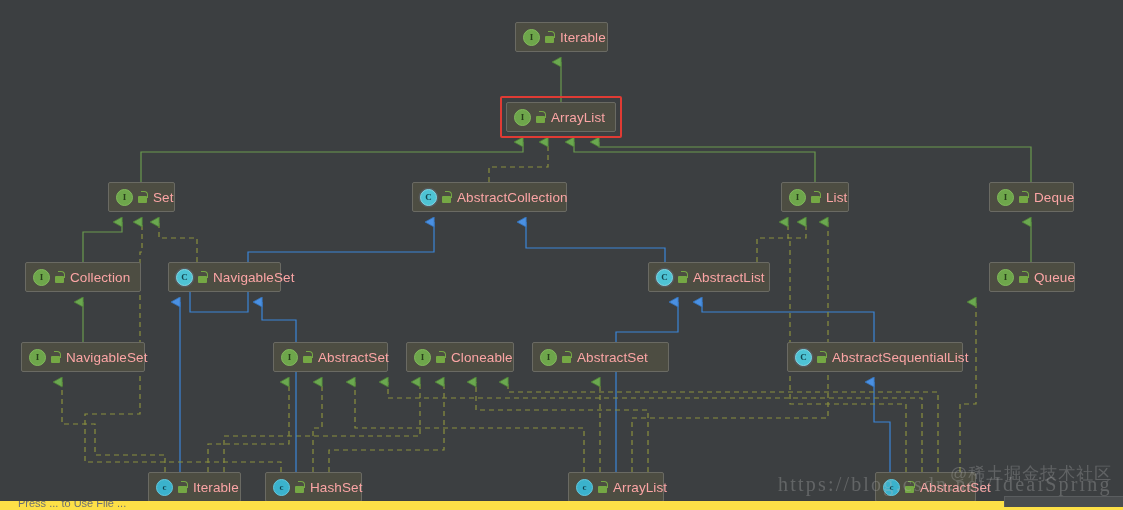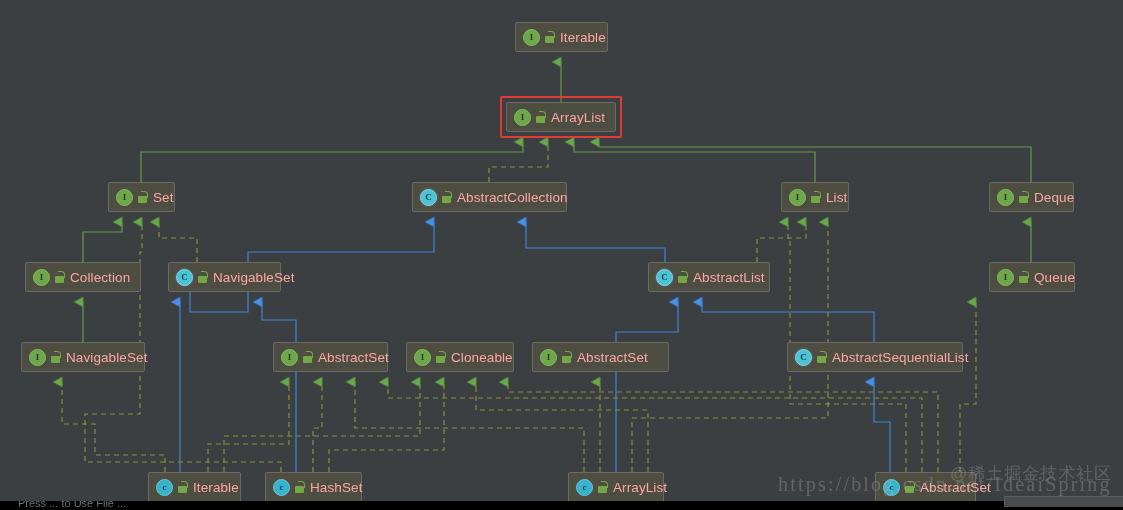--- a/index.html
+++ b/index.html
@@ -127,21 +127,21 @@
     font-size: 17px;
     letter-spacing: 1px;
     color: rgba(200,200,200,0.26);
   }
   #status-strip {
     position: absolute;
     left: 0;
     bottom: 0;
     width: 1123px;
     height: 9px;
-    background: #000000;
+    background: #fde047;
     overflow: hidden;
     z-index: 9;
   }
   #status-text {
     position: absolute;
     left: 18px;
     top: -4px;
     font-size: 11px;
     color: #6d7072;
     white-space: nowrap;

